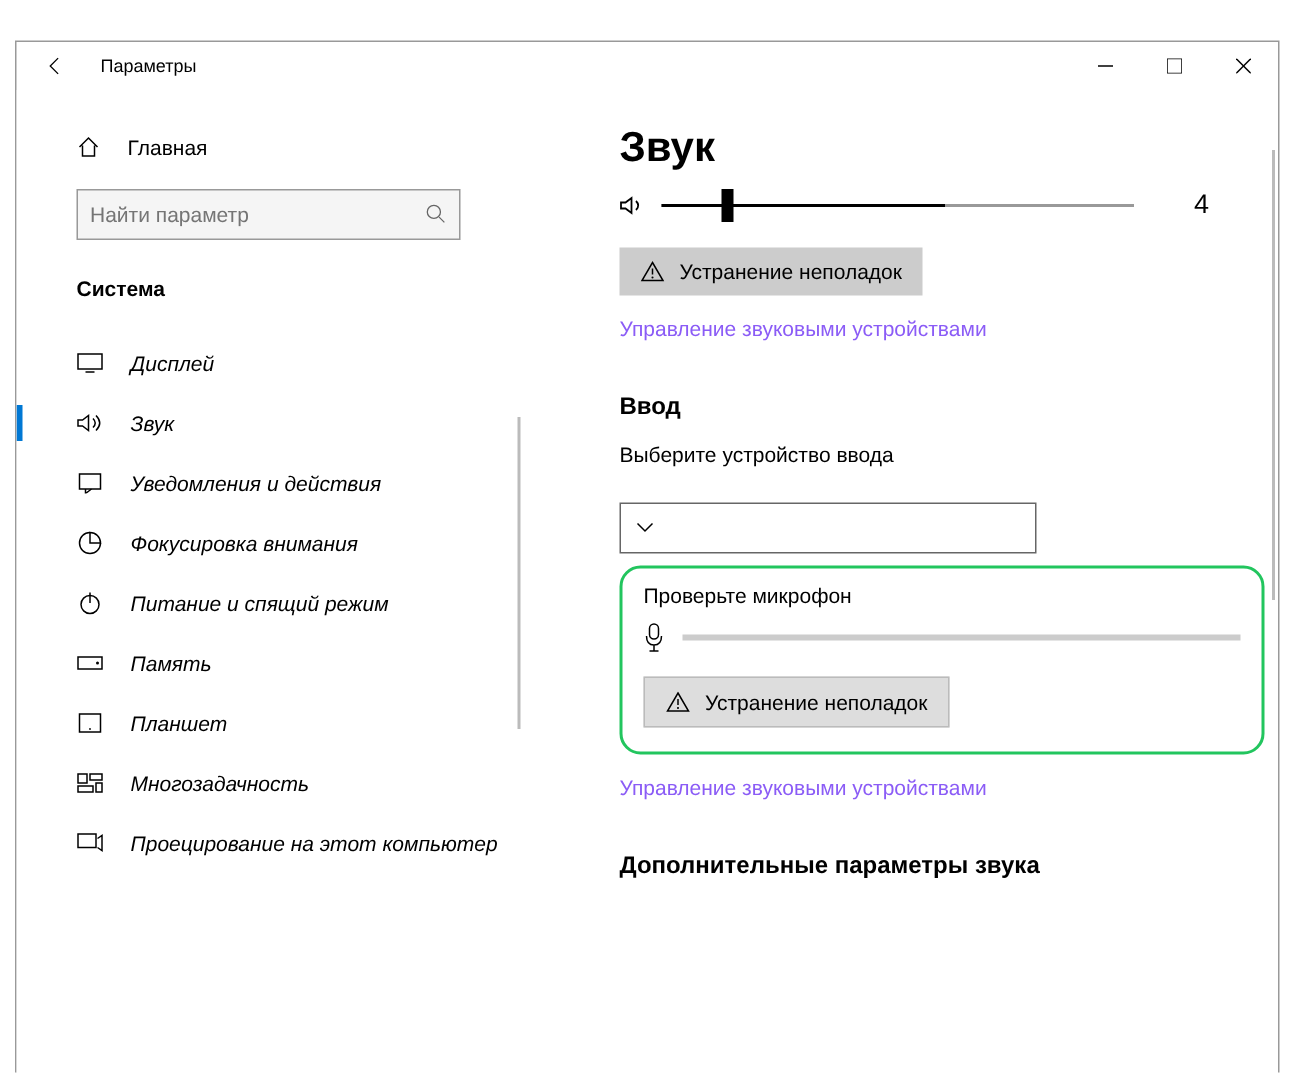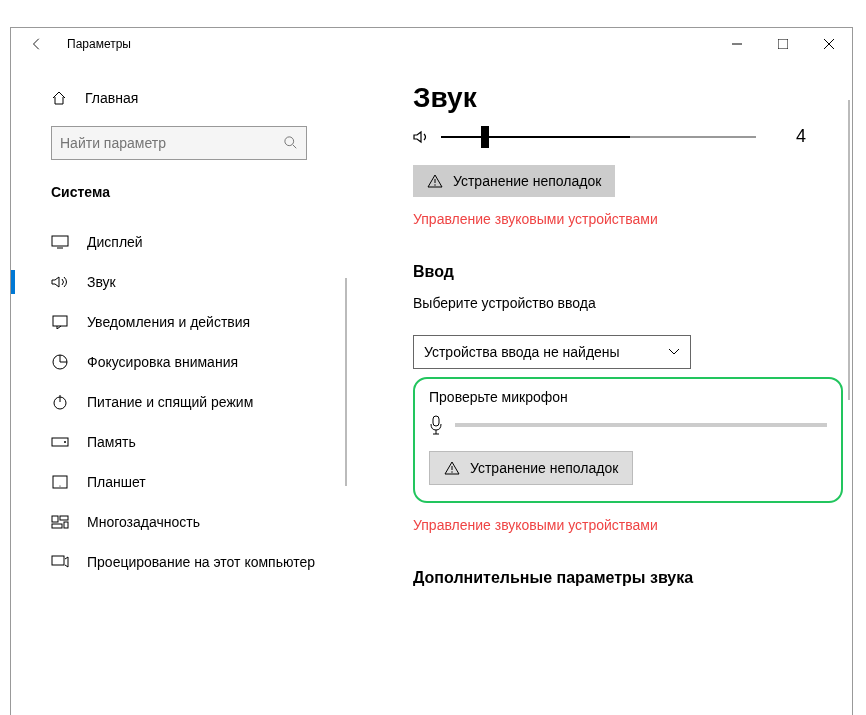--- a/index.html
+++ b/index.html
@@ -11,33 +11,33 @@
 .titlebar .wbtn { width: 46px; height: 32px; display: flex; align-items: center; justify-content: center; color: #000; }
 .body { flex: 1; display: flex; overflow: hidden; gap: 44px; }
 .sidebar { width: 336px; background: #fff; display: flex; flex-direction: column; padding-top: 24px; }
 .home { display: flex; align-items: center; gap: 18px; padding: 6px 0 6px 40px; margin-bottom: 14px; }
 .home span { font-size: 14px; }
 .searchwrap { margin: 0 40px 24px 40px; }
 .search { width: 100%; height: 34px; border: 1px solid #999; background: #f5f5f5; padding: 0 8px; font-size: 14px; color: #333; display: flex; align-items: center; justify-content: space-between; }
 .search input { border: none; background: transparent; outline: none; flex: 1; font-size: 14px; }
 .cat { font-size: 14px; font-weight: 600; padding: 0 40px; margin-bottom: 22px; }
 .navlist { display: flex; flex-direction: column; }
-.navitem { display: flex; align-items: center; gap: 18px; padding: 12px 0 12px 40px; font-size: 14px; color: #000; cursor: pointer; position: relative; }
+.navitem { display: flex; align-items: center; gap: 18px; padding: 12px 0 12px 40px; font-size: 14px; color: #000; cursor: pointer; position: relative; font-style: italic; }
 .navitem .ico { width: 18px; display: flex; align-items: center; justify-content: center; color: #000; }
 .navitem.active::before { content: ''; position: absolute; left: 0; top: 8px; bottom: 8px; width: 4px; background: #0078d4; }
 .main { flex: 1; padding: 22px 46px 0 22px; position: relative; overflow: hidden; }
 .h1 { font-size: 28px; font-weight: 600; margin-bottom: 12px; }
 .vol { display: flex; align-items: center; gap: 10px; margin-bottom: 18px; }
 .slidertrack { flex: 1; height: 2px; background: #999; position: relative; }
 .sliderfill { position: absolute; left: 0; top: 0; bottom: 0; background: #000; }
 .sliderthumb { position: absolute; top: 50%; width: 8px; height: 22px; background: #000; transform: translate(-50%, -50%); }
 .volval { font-size: 18px; width: 40px; text-align: right; }
 .btn { display: inline-flex; align-items: center; gap: 10px; background: #ccc; border: none; padding: 8px 14px; font-size: 14px; cursor: pointer; }
 .btn2 { display: inline-flex; align-items: center; gap: 10px; background: #ddd; border: 1px solid #bbb; padding: 8px 14px; font-size: 14px; cursor: pointer; }
-.link { color: #ef4444; font-size: 14px; display: block; margin-top: 14px; cursor: pointer; }
+.link { color: #8b5cf6; font-size: 14px; display: block; margin-top: 14px; cursor: pointer; }
 .h2 { font-size: 16px; font-weight: 600; margin-top: 36px; margin-bottom: 14px; }
 .lbl { font-size: 14px; margin-bottom: 24px; }
 .dd { width: 278px; height: 34px; border: 1px solid #666; padding: 0 10px; display: flex; align-items: center; justify-content: space-between; font-size: 14px; background: #fff; cursor: pointer; }
 .desc { font-size: 13px; color: #666; margin-top: 12px; line-height: 1.5; max-width: 420px; }
 .highlight { border: 2px solid #22c55e; border-radius: 14px; padding: 10px 14px 16px 14px; margin-top: 8px; width: 430px; }
 .checklbl { font-size: 14px; margin-bottom: 10px; }
 .miclevel { display: flex; align-items: center; gap: 12px; margin-bottom: 16px; }
 .levelbar { flex: 1; height: 4px; background: #ccc; }
 .scrollbar-r { position: absolute; right: 0; top: 218px; width: 2px; height: 208px; background: #bbb; }
 .scrollbar-main { position: absolute; right: 2px; top: 40px; width: 2px; height: 300px; background: #bbb; }
@@ -215,21 +215,20 @@
         <span>Устранение неполадок</span>
       </button>
 
       <a class="link">Управление звуковыми устройствами</a>
 
       <div class="h2">Ввод</div>
 
       <div class="lbl">Выберите устройство ввода</div>
 
       <div class="dd">
-        <span>Устройства ввода не найдены</span>
         <span>
             <svg width="12" height="8" viewBox="0 0 12 8">
               <path d="M1 1 L6 6 L11 1" stroke="#000" fill="none"></path>
             </svg>
           </span>
       </div>
 
 
       <div class="highlight">
         <div class="checklbl">Проверьте микрофон</div>

